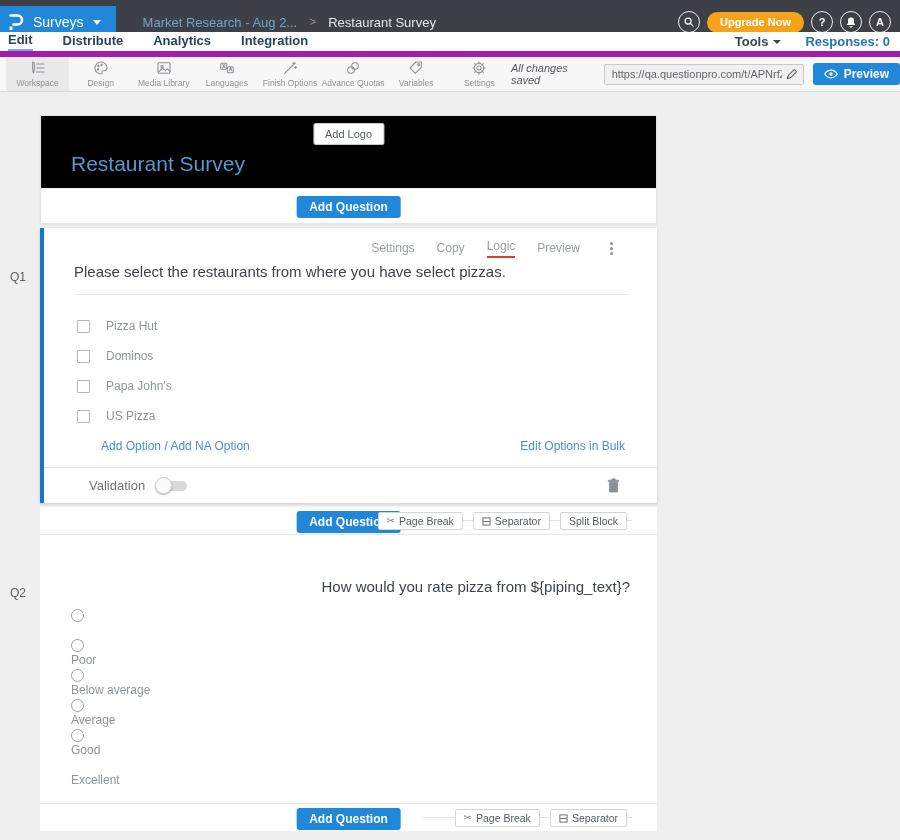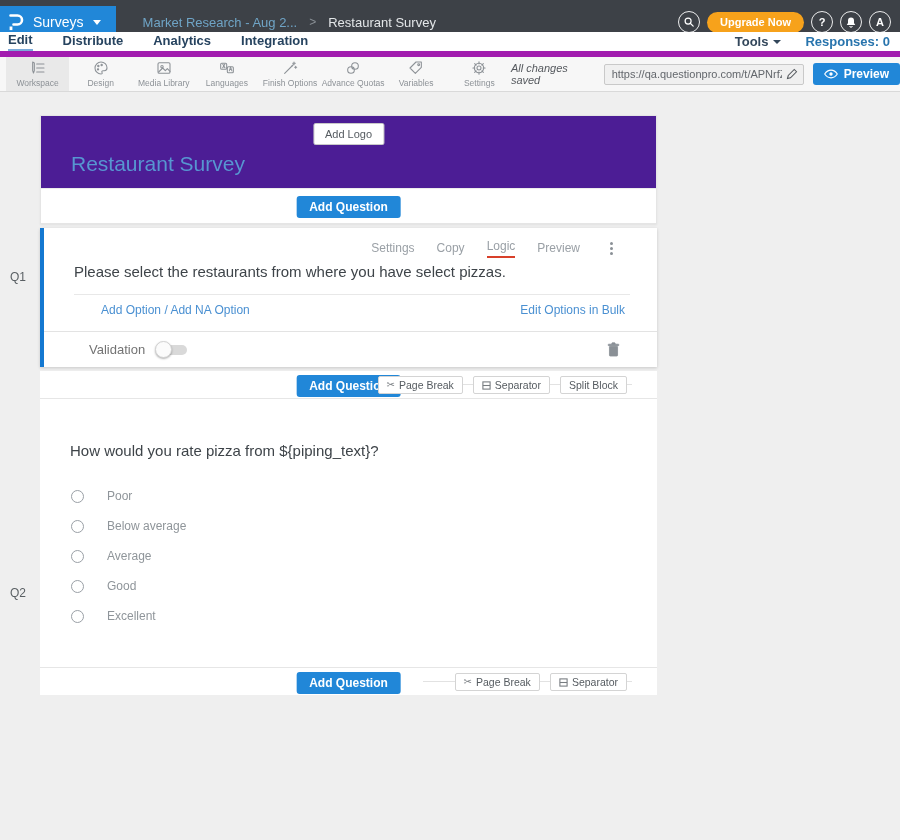--- a/index.html
+++ b/index.html
@@ -56,21 +56,21 @@
   .preview-btn { background:#2187d8; border:none; color:#fff; height:22px; border-radius:3px;
     padding:0 11px; display:flex; align-items:center; gap:6px; font-size:12px; font-weight:700; cursor:pointer; }
 
   
   .canvas { position:absolute; top:92px; left:0; right:0; bottom:0; background:#efefef; }
   .qlabel { position:absolute; left:10px; font-size:12px; color:#595f63; }
   .qlabel-1 { top:178px; }
   .qlabel-2 { top:494px; }
   .column { position:absolute; left:40px; top:23px; width:617px; }
 
-  .header-block { background:#4c1d95; border:1px solid #e5e5e5; box-shadow:0 1px 2px rgba(0,0,0,.06); }
+  .header-block { background:#000000; border:1px solid #e5e5e5; box-shadow:0 1px 2px rgba(0,0,0,.06); }
   .header-top { height:72px; position:relative; }
   .add-logo-btn { position:absolute; top:7px; left:50%; transform:translateX(-50%); background:#fff;
     border:1px solid #c9c9c9; border-radius:2px; font-size:11px; color:#555b60; padding:4px 11px; cursor:pointer; }
   .survey-title { position:absolute; left:30px; top:36px; font-size:21px; color:#5796d1; }
   .header-divider { border-top:1px solid #ececec; }
   .strip { height:34px; position:relative; background:#fff; }
   .add-q-btn { position:absolute; left:50%; transform:translateX(-50%); top:7px; background:#2187d8;
     border:none; color:#fff; font-size:12px; font-weight:700; padding:4px 13px; border-radius:3px;
     cursor:pointer; z-index:2; white-space:nowrap; }
   .gap4 { height:4px; }
@@ -112,23 +112,23 @@
   .mini-actions { position:absolute; right:30px; top:5px; display:flex; gap:10px; z-index:2; }
   .mini-btn { background:#fff; border:1px solid #d4d4d4; border-radius:2px; font-size:10.5px;
     color:#555b60; padding:2px 8px; display:flex; align-items:center; gap:4px; cursor:pointer; }
   .mini-icon { font-size:10px; color:#777c80; line-height:1; }
   .mini-icon svg { stroke:#777c80; fill:none; stroke-width:1.2; }
   .strip-mid { margin-top:4px; border-bottom:1px solid #e6e6e6; }
   .strip-bottom { border-top:1px solid #e6e6e6; }
 
   
   .q2-card { background:#fff; height:268px; }
-  .q2-question { padding:42px 27px 0 30px; font-size:15px; color:#3e4449; line-height:20px; }
+  .q2-question { padding:42px 27px 0 30px; font-size:15px; color:#3e4449; line-height:20px;text-align:right; }
   .radiolist { margin:12px 0 0 31px; }
-  .radiorow { display:flex; align-items:flex-end; height:30px; gap:23px; }
+  .radiorow { display:flex; align-items:flex-start; height:30px; gap:31px;flex-direction:column; }
   .radio { width:13px; height:13px; border:1.5px solid #9aa0a6; border-radius:50%; background:#fff;
     flex:0 0 auto; cursor:pointer; }
 </style>
 </head>
 <body>
 
 <div class="topbar">
   <div class="brand">
     <span>
       <svg width="17" height="19" viewBox="0 0 17 19">
@@ -285,20 +285,42 @@
         <span class="menu-item">Copy</span>
         <span class="menu-item logic-active">Logic</span>
         <span class="menu-item">Preview</span>
         <span class="kebab">
             <i></i>
             <i></i>
             <i></i>
           </span>
       </div>
       <div class="q1-question">Please select the restaurants from where you have select pizzas.</div>
+      <div class="optlist">
+
+          <div class="optrow">
+            <span class="checkbox"></span>
+            <span class="optlabel">Pizza Hut</span>
+          </div>
+
+          <div class="optrow">
+            <span class="checkbox"></span>
+            <span class="optlabel">Dominos</span>
+          </div>
+
+          <div class="optrow">
+            <span class="checkbox"></span>
+            <span class="optlabel">Papa John's</span>
+          </div>
+
+          <div class="optrow">
+            <span class="checkbox"></span>
+            <span class="optlabel">US Pizza</span>
+          </div>
+        </div>
       <div class="linksrow">
         <span>
           <span class="blue-link">Add Option</span>
           <span class="slash">/</span>
           <span class="blue-link">Add NA Option</span>
         </span>
         <span class="blue-link">Edit Options in Bulk</span>
       </div>
       <div class="valid-divider"></div>
       <div class="valrow">

